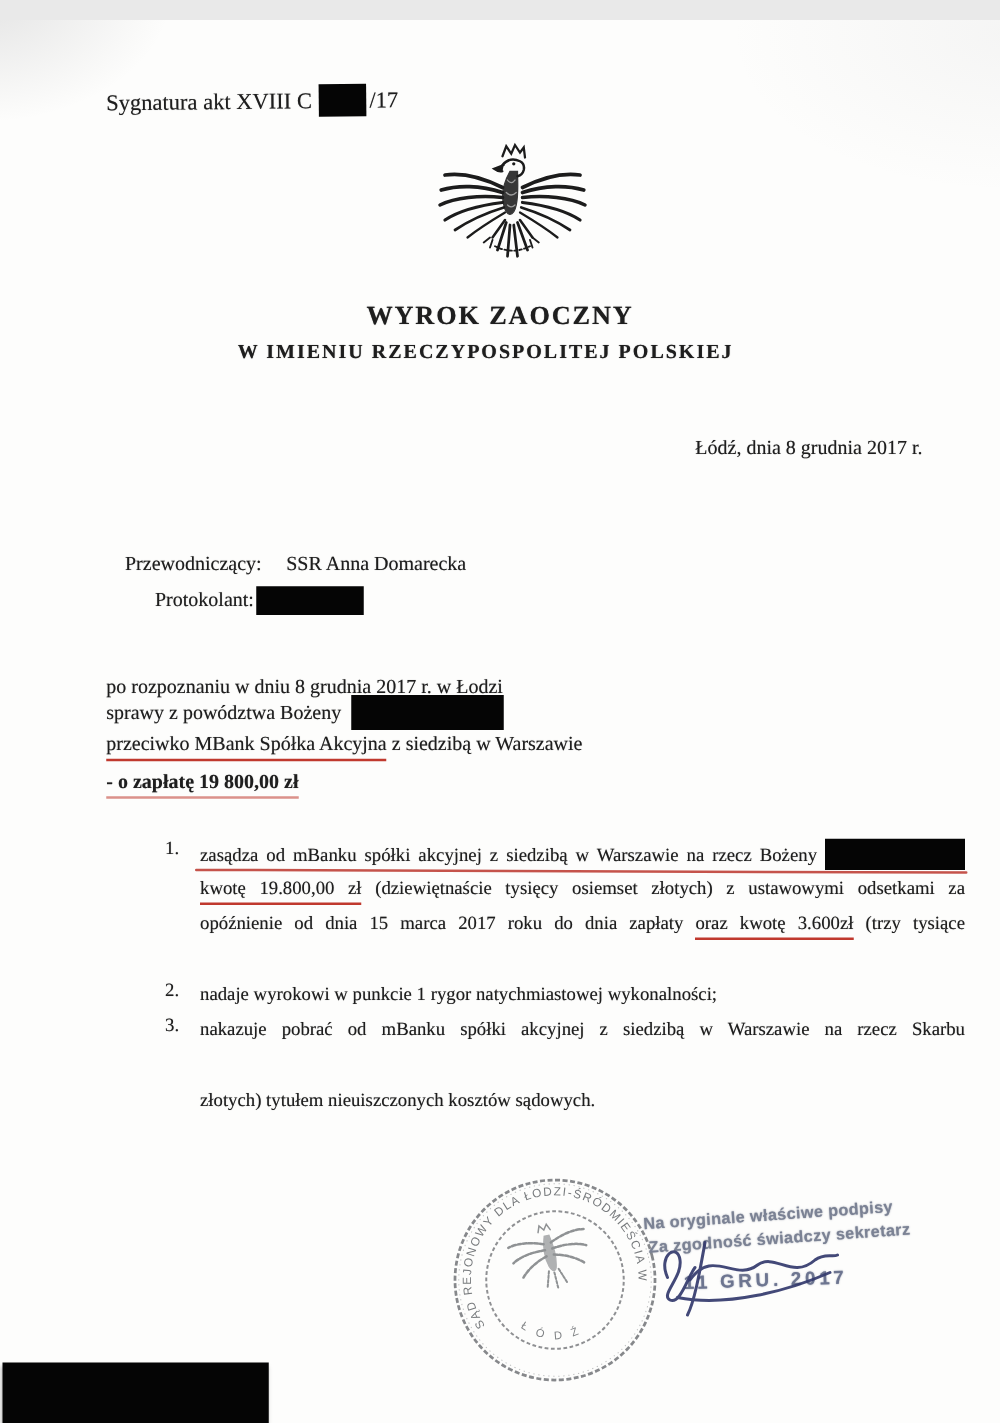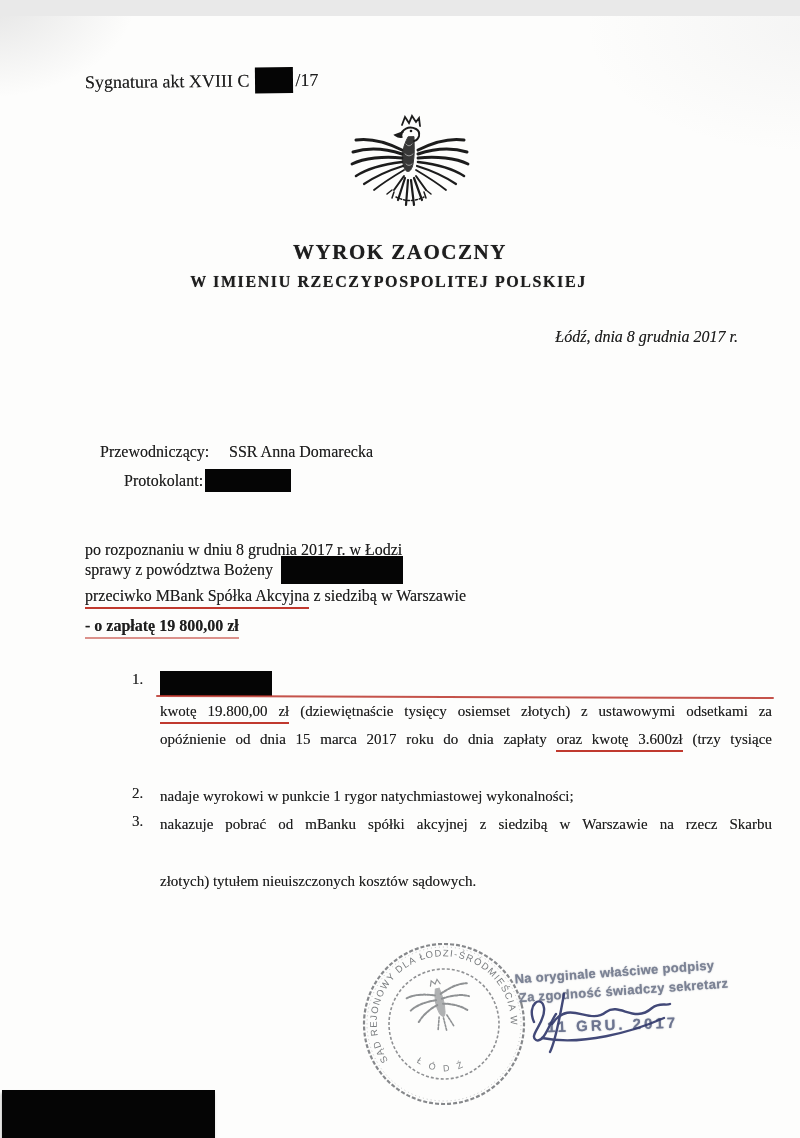--- a/index.html
+++ b/index.html
@@ -17,21 +17,21 @@
   .redact{display:inline-block;background:#050505;}
   .redact.syg{width:38px;height:26px;vertical-align:-7px;margin:0 2px 0 6px;}
   .redact.clerk{position:absolute;left:205px;top:453px;width:86px;height:23px;}
   .redact.plaintiff{width:122px;height:28px;vertical-align:-9px;margin-left:8px;}
   .redact.item1{width:112px;height:25px;vertical-align:-7px;}
   .redact.bottom{position:absolute;left:2px;top:1074px;width:213px;height:53px;box-shadow:-1px 3px 3px rgba(110,110,110,.45);}
   .curl{position:absolute;left:10px;top:1124px;width:140px;height:6px;background:#c4c4c4;border-radius:50%;opacity:.65;filter:blur(1px);}
   .emblem{position:absolute;left:348px;top:96px;}
   .title{position:absolute;left:0;top:224px;width:800px;text-align:center;font-weight:bold;font-size:21px;letter-spacing:1.5px;text-shadow:0 0 .7px rgba(20,20,20,.7);}
   .subtitle{position:absolute;left:0;top:257px;width:777px;text-align:center;font-weight:bold;font-size:16px;letter-spacing:1.6px;text-shadow:0 0 .7px rgba(20,20,20,.7);}
-  .dateline{right:62px;top:312px;font-size:16px;font-style:italic;}
+  .dateline{right:62px;top:334px;font-size:16px;}
   .l-court{left:85px;top:394px;font-size:16px;letter-spacing:.2px;}
   .l-pres-label{left:100px;top:427px;font-size:16px;}
   .l-pres-value{left:229px;top:427px;font-size:16px;}
   .l-clerk-label{left:124px;top:456px;font-size:16px;}
   .l-intro1{left:85px;top:525px;font-size:16px;}
   .l-intro2{left:85px;top:540px;font-size:16px;}
   .l-intro3{left:85px;top:571px;font-size:16px;}
   .l-intro4{left:85px;top:601px;font-size:16px;font-weight:bold;}
   .ru{padding-bottom:3px;border-bottom:2.2px solid #c0392e;}
   .ru-light{padding-bottom:3px;border-bottom:2.2px solid rgba(192,57,46,.55);}
@@ -102,21 +102,21 @@
   </div>
   <div class="txt l-intro2">
     <span>sprawy z powództwa Bożeny</span><span class="redact plaintiff"></span>
   </div>
   <div class="txt l-intro4">
     <span class="ru-light">- o zapłatę 19 800,00 zł</span>
   </div>
 
   <div class="li-no y-i1l1">1.</div>
   <div class="li-line just y-i1l1">
-     <span class="redact item1"></span>
+    <span>zasądza od mBanku spółki akcyjnej z siedzibą w Warszawie na rzecz Bożeny</span> <span class="redact item1"></span>
   </div>
   <div class="redline rl-item1"></div>
   <div class="li-line just y-i1l2">
     <span class="ru">kwotę 19.800,00 zł</span><span> (dziewiętnaście tysięcy osiemset złotych) z ustawowymi odsetkami za</span>
   </div>
   <div class="li-line just y-i1l3">
     <span>opóźnienie od dnia 15 marca 2017 roku do dnia zapłaty </span><span class="ru">oraz kwotę 3.600zł</span><span> (trzy tysiące</span>
   </div>
 
   <div class="li-no y-i2l1">2.</div>

